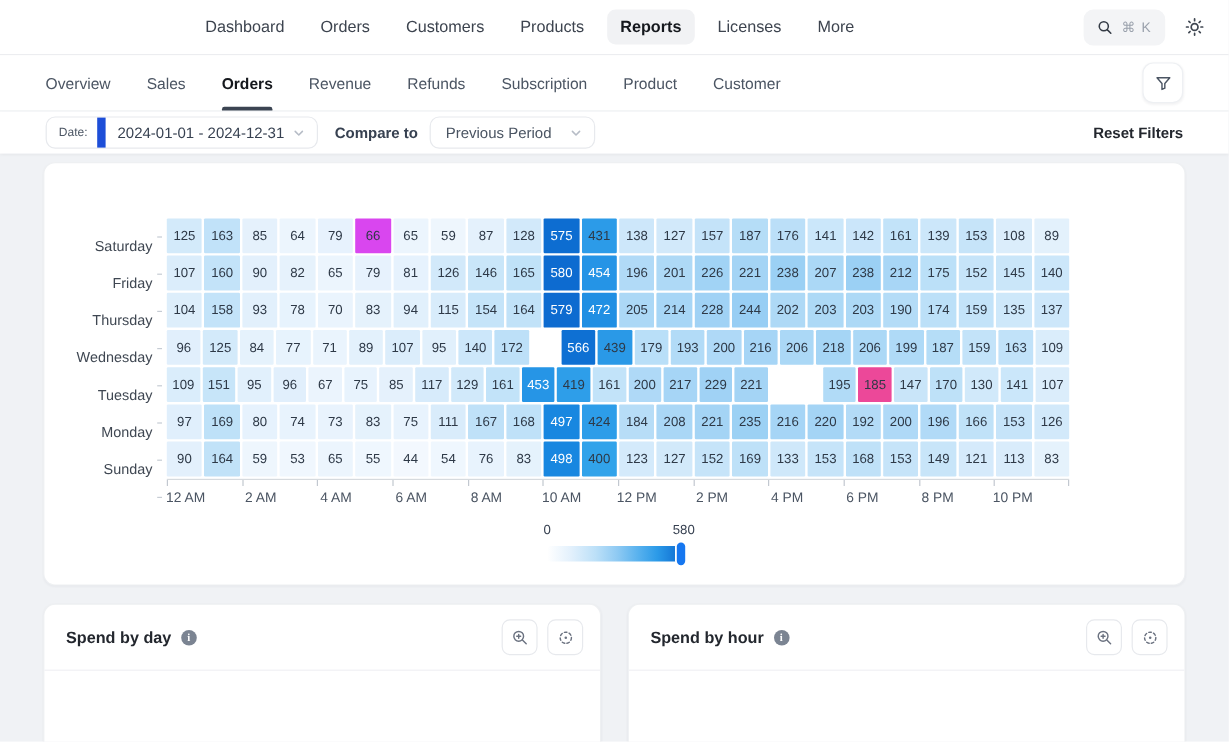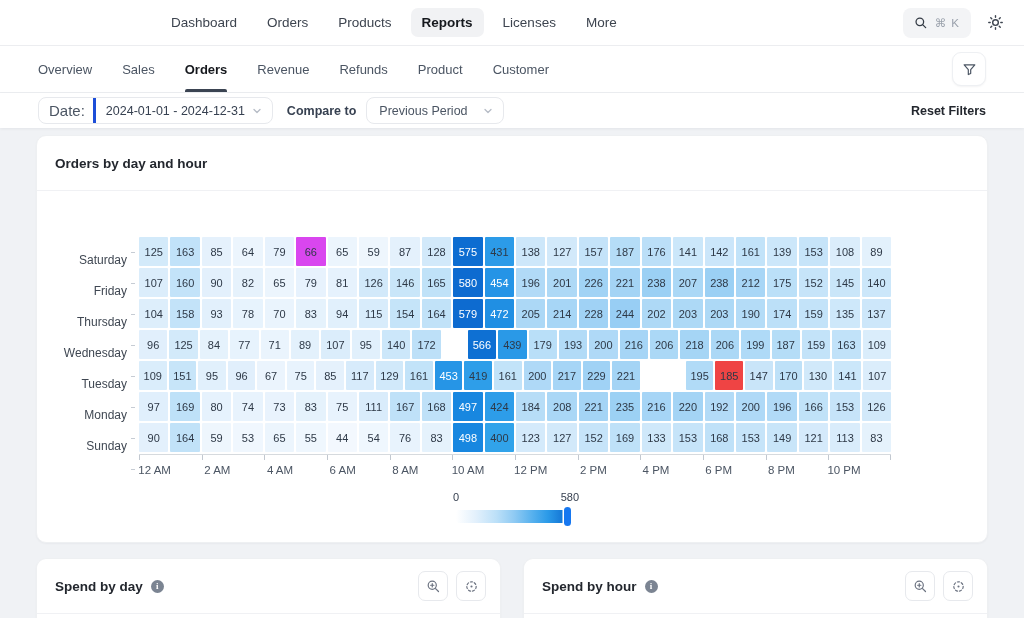--- a/index.html
+++ b/index.html
@@ -35,22 +35,22 @@
   .funnel-btn { position:absolute; right:38px; top:50%; transform:translateY(-50%);
                 width:34px; height:34px; background:#fff; border:1px solid #eef0f3;
                 border-radius:9px; box-shadow:0 1px 2px rgba(16,24,40,.05);
                 display:flex; align-items:center; justify-content:center; cursor:pointer; }
 
   
   .filterbar { height:35px; background:#fff; display:flex; align-items:center;
                padding:0 38px; box-shadow:0 1px 3px rgba(16,24,40,.06); position:relative; z-index:2; }
   .date-group { display:flex; align-items:center; border:1px solid #e7e9ed; border-radius:8px;
                 height:27px; padding:0 9px 0 0; background:#fff; cursor:pointer; }
-  .date-group .dlabel { font-size:15px; color:#4b5563; padding:0 8px 0 10px;
-                        border-right:3px solid #1d4ed8; height:100%; display:flex; align-items:center; }
+  .date-group .dlabel { font-size:10px; color:#4b5563; padding:0 8px 0 10px;
+                        border-right:7px solid #1d4ed8; height:100%; display:flex; align-items:center; }
   .date-group .dvalue { font-size:12.5px; color:#374151; padding:0 6px 0 10px; }
   .cmp-label { font-size:12.5px; font-weight:700; color:#374151; margin:0 10px 0 14px; }
   .cmp-group { display:flex; align-items:center; border:1px solid #e7e9ed; border-radius:8px;
                height:27px; padding:0 9px 0 12px; gap:14px; cursor:pointer; }
   .cmp-group .cvalue { font-size:12.5px; color:#4b5563; }
   .reset { margin-left:auto; font-size:12.5px; font-weight:700; color:#23272e; cursor:pointer; }
 
   
   .content { padding:7px 36px 0; }
   .card { background:#fff; border-radius:10px; border:1px solid #eef0f2;
@@ -102,20 +102,21 @@
   svg { display:block; }
 </style>
 </head>
 <body>
 
 <div class="topnav">
 
   <div class="mainnav">
       <div class="nav-item">Dashboard</div>
       <div class="nav-item">Orders</div>
+      <div class="nav-item">Customers</div>
       <div class="nav-item">Products</div>
       <div class="nav-item active">Reports</div>
       <div class="nav-item">Licenses</div>
       <div class="nav-item">More</div>
     </div>
 
   <div class="topnav-right">
     <div class="search-pill">
       <span>
         <svg width="14" height="14" viewBox="0 0 24 24" fill="none" stroke="#343b45" stroke-width="2.2" stroke-linecap="round">
@@ -135,20 +136,21 @@
   </div>
 </div>
 
 <div class="subnav">
   <div class="subnav-tabs">
       <div class="tab">Overview</div>
       <div class="tab">Sales</div>
       <div class="tab active">Orders</div>
       <div class="tab">Revenue</div>
       <div class="tab">Refunds</div>
+      <div class="tab">Subscription</div>
       <div class="tab">Product</div>
       <div class="tab">Customer</div>
     </div>
   <div class="funnel-btn">
     <svg width="15" height="15" viewBox="0 0 24 24" fill="none" stroke="#4b5563" stroke-width="1.9" stroke-linejoin="round">
       <path d="M3.5 4.5h17l-6.6 7.6v6.2l-3.8 1.8v-8L3.5 4.5z"></path>
     </svg>
   </div>
 </div>
 
@@ -165,23 +167,20 @@
     <span class="cvalue">Previous Period</span>
     <svg width="12" height="12" viewBox="0 0 24 24" fill="none" stroke="#b6bcc6" stroke-width="2.6" stroke-linecap="round" stroke-linejoin="round">
         <path d="M6 9l6 6 6-6"></path>
       </svg>
   </div>
   <span class="reset">Reset Filters</span>
 </div>
 
 <div class="content">
   <div class="card">
-    <div class="card-head">
-      <span class="card-title">Orders by day and hour</span>
-    </div>
 
     <div class="hm">
       <div id="hm-grid">
           <div class="hm-row">
             <div class="hm-label">Saturday</div>
             <div class="hm-cells">
               <div class="hm-cell" style="background: rgb(211, 234, 250); color: rgb(46, 57, 71);">125</div>
               <div class="hm-cell" style="background: rgb(193, 226, 249); color: rgb(46, 57, 71);">163</div>
               <div class="hm-cell" style="background: rgb(229, 241, 252); color: rgb(46, 57, 71);">85</div>
               <div class="hm-cell" style="background: rgb(236, 245, 253); color: rgb(46, 57, 71);">64</div>
@@ -308,21 +307,21 @@
               <div class="hm-cell" style="background: rgb(209, 233, 250); color: rgb(46, 57, 71);">129</div>
               <div class="hm-cell" style="background: rgb(194, 227, 249); color: rgb(46, 57, 71);">161</div>
               <div class="hm-cell" style="background: rgb(38, 149, 230); color: rgb(255, 255, 255);">453</div>
               <div class="hm-cell" style="background: rgb(46, 158, 233); color: rgb(46, 57, 71);">419</div>
               <div class="hm-cell" style="background: rgb(194, 227, 249); color: rgb(46, 57, 71);">161</div>
               <div class="hm-cell" style="background: rgb(175, 217, 247); color: rgb(46, 57, 71);">200</div>
               <div class="hm-cell" style="background: rgb(166, 213, 246); color: rgb(46, 57, 71);">217</div>
               <div class="hm-cell" style="background: rgb(160, 210, 245); color: rgb(46, 57, 71);">229</div>
               <div class="hm-cell" style="background: rgb(164, 212, 245); color: rgb(46, 57, 71);">221</div>
               <div class="hm-cell" style="background: rgb(177, 219, 247); color: rgb(46, 57, 71); margin-left: 44px;">195</div>
-              <div class="hm-cell" style="background: #ef4444; color: rgb(46, 57, 71);">185</div>
+              <div class="hm-cell" style="background: #ec4899; color: rgb(46, 57, 71);">185</div>
               <div class="hm-cell" style="background: rgb(201, 229, 249); color: rgb(46, 57, 71);">147</div>
               <div class="hm-cell" style="background: rgb(190, 225, 248); color: rgb(46, 57, 71);">170</div>
               <div class="hm-cell" style="background: rgb(209, 233, 250); color: rgb(46, 57, 71);">130</div>
               <div class="hm-cell" style="background: rgb(203, 231, 250); color: rgb(46, 57, 71);">141</div>
               <div class="hm-cell" style="background: rgb(219, 237, 251); color: rgb(46, 57, 71);">107</div>
             </div>
           </div>
           <div class="hm-row">
             <div class="hm-label">Monday</div>
             <div class="hm-cells">

